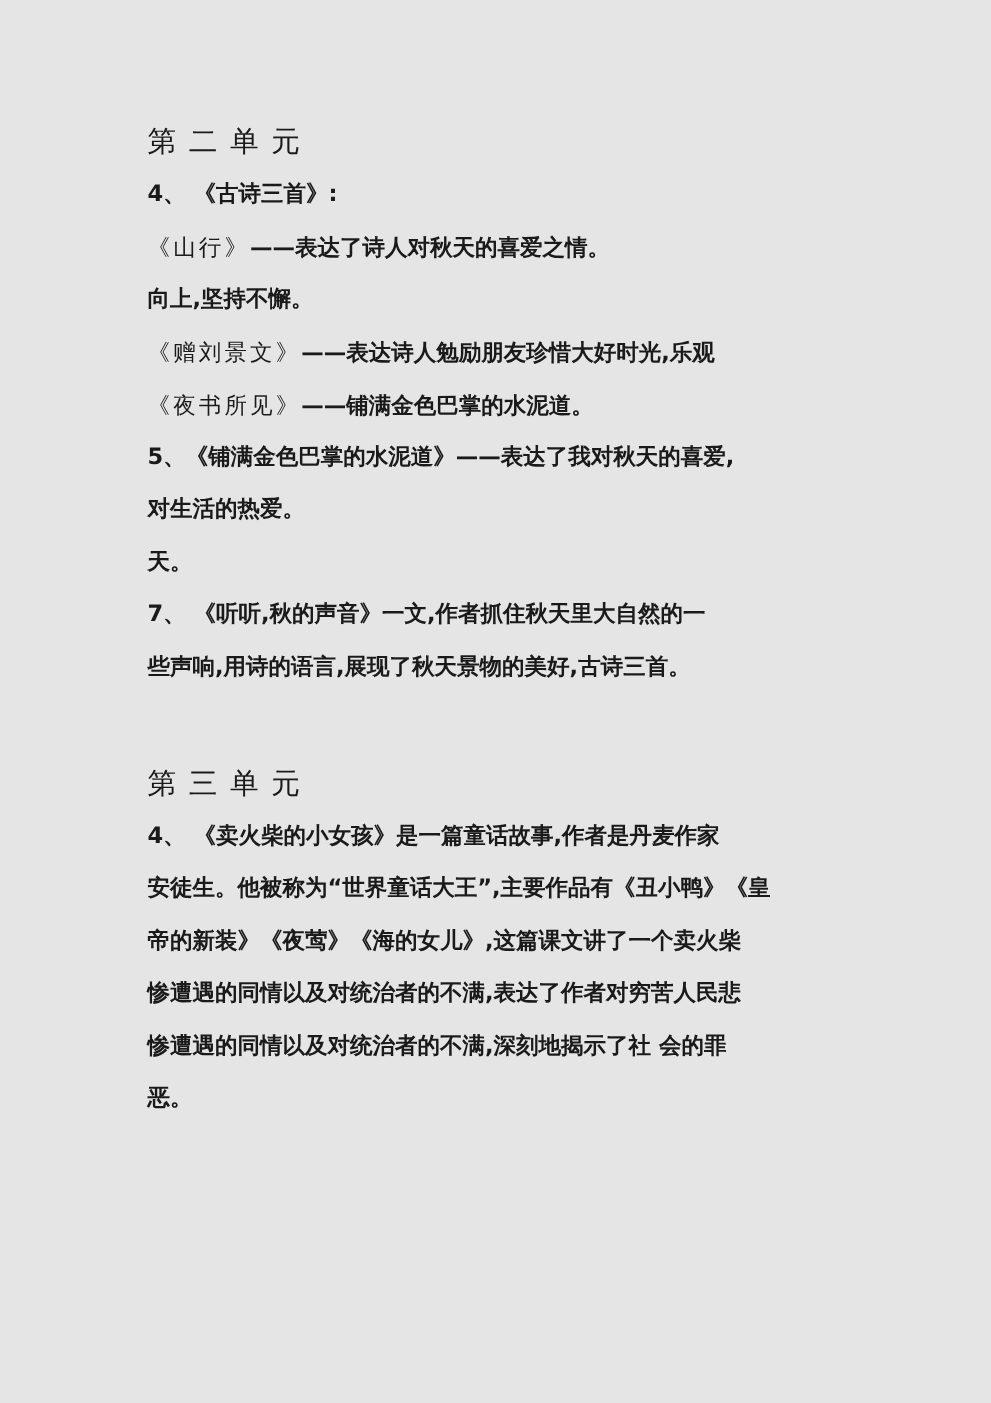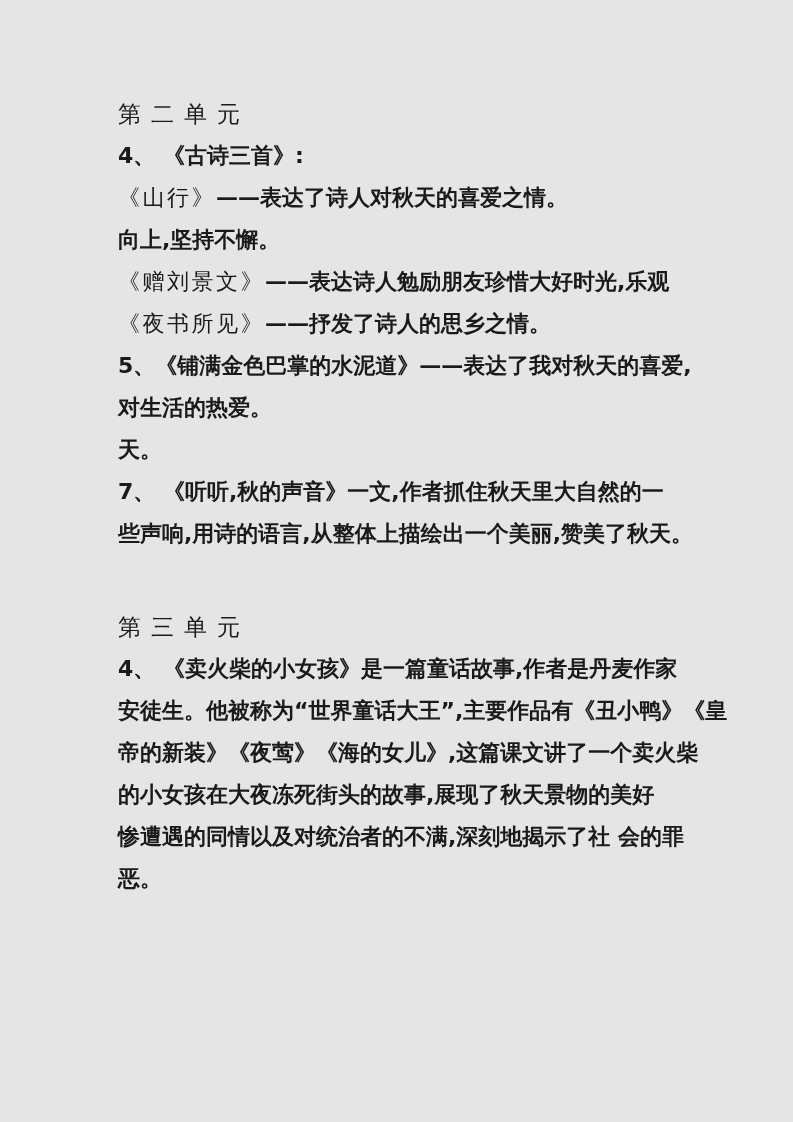--- a/index.html
+++ b/index.html
@@ -14,21 +14,21 @@
   }
   .content {
     position: absolute;
     left: 118px;
     top: 93px;
     width: 562px;
   }
   .line {
     height: 42px;
     line-height: 42px;
-    font-size: 22px;
+    font-size: 18px;
     white-space: nowrap;
   }
   .heading {
     font-family: "DejaVu Serif", serif;
     font-weight: 400;
     font-size: 23px;
     letter-spacing: 10px;
   }
   .sans {
     font-family: "DejaVu Sans", sans-serif;
@@ -59,21 +59,21 @@
 
     <div class="line">
       <span class="sans">向上,坚持不懈。</span>
     </div>
 
     <div class="line">
       <span class="serif">《赠刘景文》</span><span class="sans">——表达诗人勉励朋友珍惜大好时光,乐观</span>
     </div>
 
     <div class="line">
-      <span class="serif">《夜书所见》</span><span class="sans">——抒发了诗人的思乡之情。</span>
+      <span class="serif">《夜书所见》</span><span class="sans">——铺满金色巴掌的水泥道。</span>
     </div>
 
     <div class="line">
       <span class="sans">5、《铺满金色巴掌的水泥道》——表达了我对秋天的喜爱,</span>
     </div>
 
     <div class="line">
       <span class="sans">对生活的热爱。</span>
     </div>
 
@@ -81,41 +81,41 @@
 
     <div class="line">
       <span class="sans">天。</span>
     </div>
 
     <div class="line">
       <span class="sans">7、 《听听,秋的声音》一文,作者抓住秋天里大自然的一</span>
     </div>
 
     <div class="line">
-      <span class="sans">些声响,用诗的语言,从整体上描绘出一个美丽,赞美了秋天。</span>
+      <span class="sans">些声响,用诗的语言,展现了秋天景物的美好,古诗三首。</span>
     </div>
 
     <div class="section-gap"></div>
 
     <div class="line heading">第三单元</div>
 
     <div class="line">
       <span class="sans">4、 《卖火柴的小女孩》是一篇童话故事,作者是丹麦作家</span>
     </div>
 
     <div class="line">
       <span class="sans">安徒生。他被称为“世界童话大王”,主要作品有《丑小鸭》《皇</span>
     </div>
 
     <div class="line">
       <span class="sans">帝的新装》《夜莺》《海的女儿》,这篇课文讲了一个卖火柴</span>
     </div>
 
     <div class="line">
-      <span class="sans">的小女孩在大夜冻死街头的故事,展现了秋天景物的美好</span>
+      <span class="sans">惨遭遇的同情以及对统治者的不满,表达了作者对穷苦人民悲</span>
     </div>
 
     <div class="line">
       <span class="sans">惨遭遇的同情以及对统治者的不满,深刻地揭示了社 会的罪</span>
     </div>
 
     <div class="line">
       <span class="sans">恶。</span>
     </div>
 

